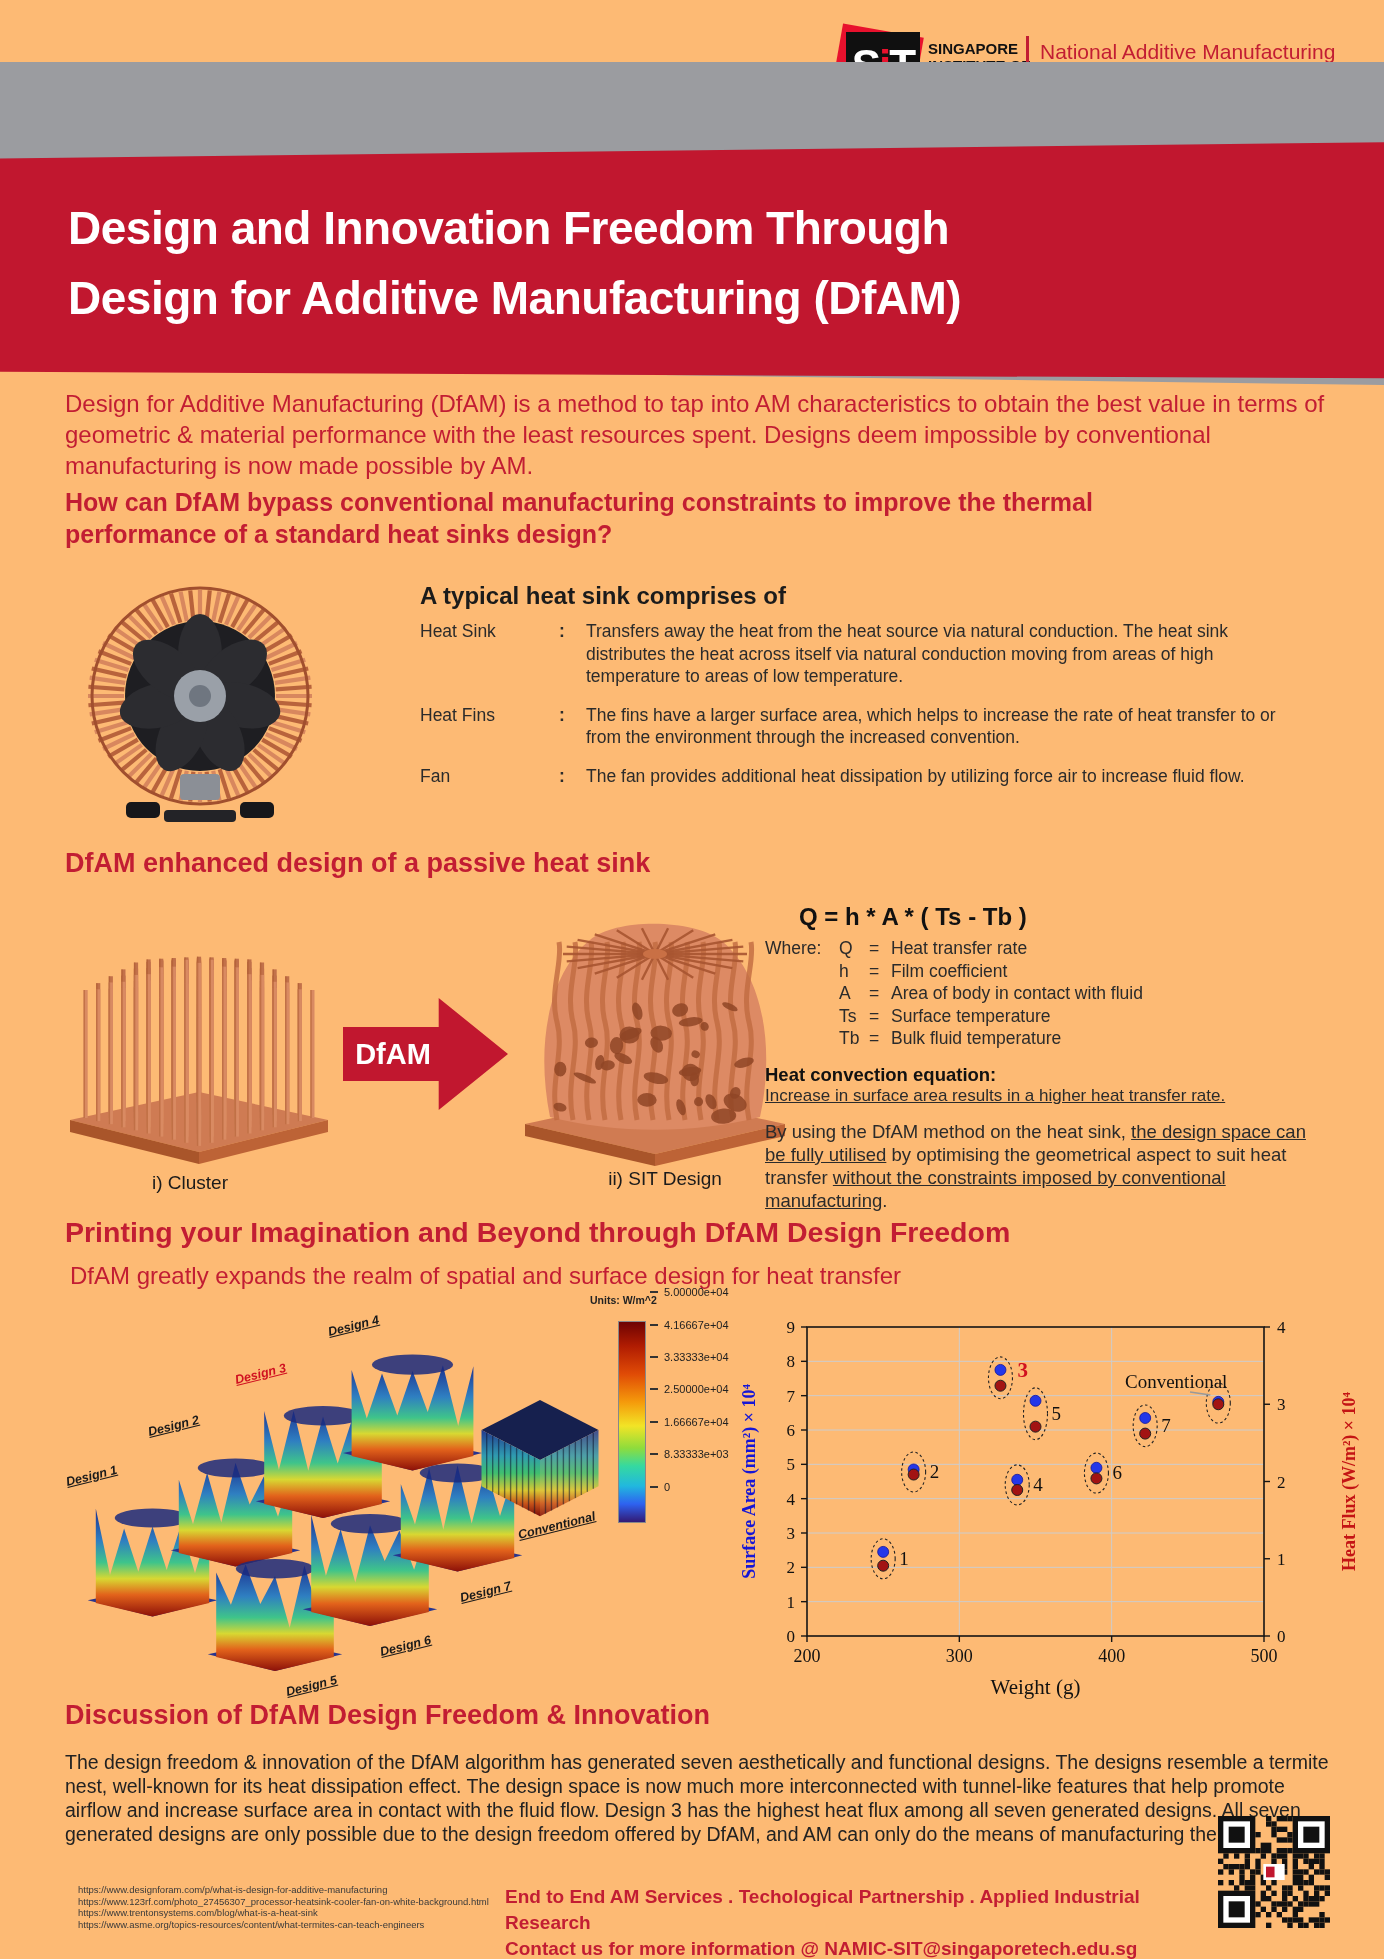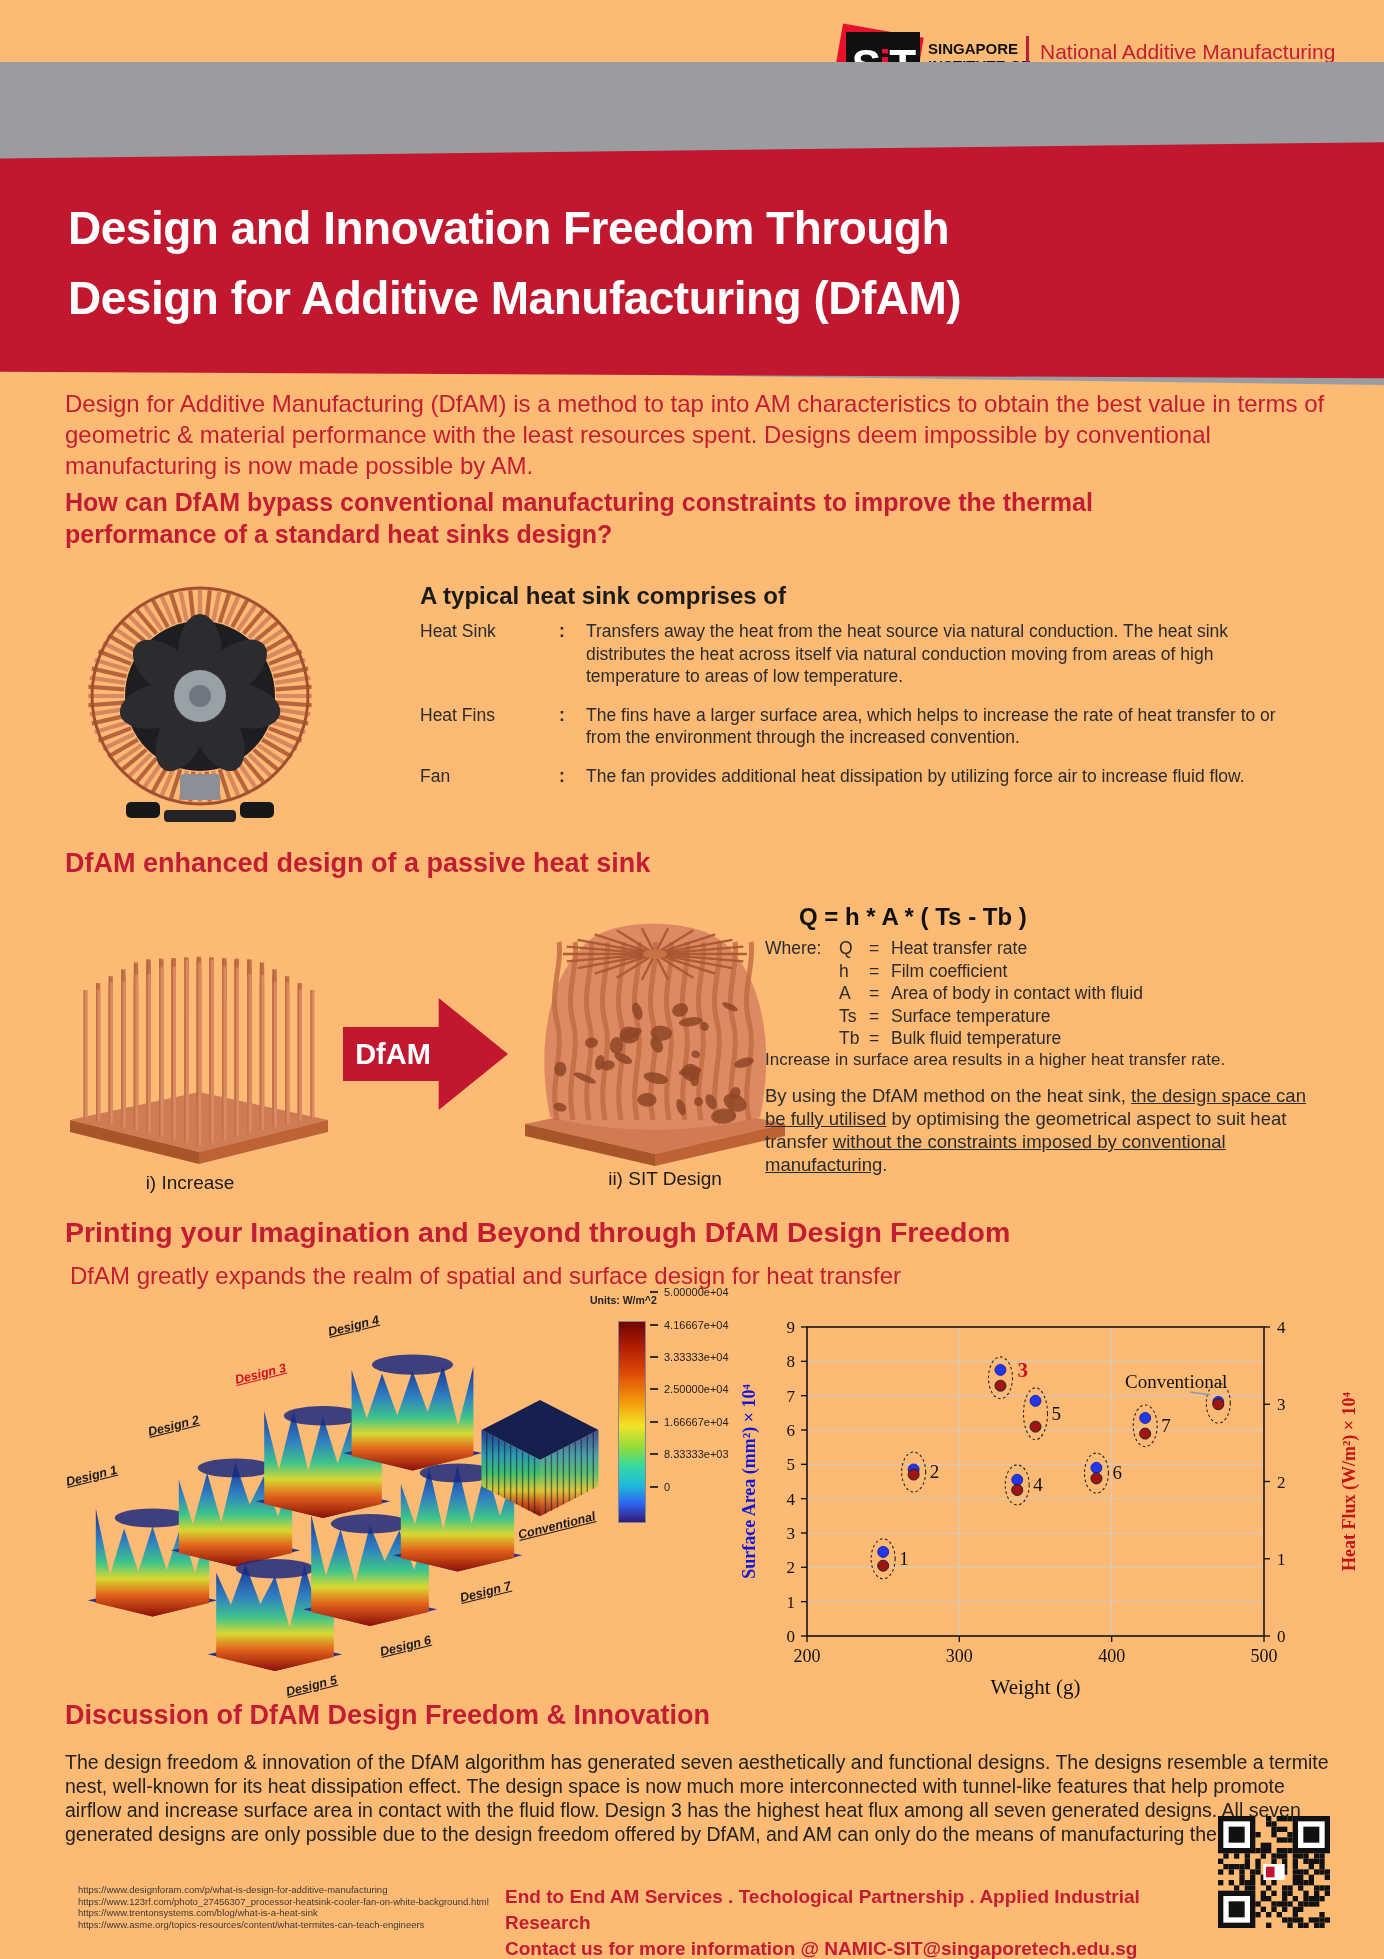--- a/index.html
+++ b/index.html
@@ -40,21 +40,21 @@
       clip-path:polygon(0 26%,58% 26%,58% 0,100% 50%,58% 100%,58% 74%,0 74%);}
   .dfam-arrow span{position:absolute;left:10px;top:50%;transform:translateY(-50%);width:80px;text-align:center;color:#fff;font-size:29px;font-weight:bold;}
 
   .eqblock{position:absolute;left:765px;top:903px;width:600px;color:#2b2b2b;}
   .eq-title{font-size:24px;font-weight:bold;color:#111;margin-left:34px;margin-bottom:6px;}
   .defs .drow{display:flex;font-size:17.5px;line-height:22.5px;}
   .defs .indent{width:74px;flex:none;}
   .defs .sym{width:30px;flex:none;}
   .defs .eqs{width:22px;flex:none;}
   .conv-head{font-size:18.5px;font-weight:bold;color:#111;margin-top:14px;}
-  .conv-text{font-size:17px;}
+  .conv-text{font-size:17px;text-decoration:underline;}
   .dfam-para{margin-top:14px;font-size:18.5px;line-height:23px;width:560px;}
   .dfam-para .ul{text-decoration:underline;}
 
   .units-label{position:absolute;left:590px;top:1294px;font-size:10.5px;font-weight:bold;color:#222;}
   .colorbar{position:absolute;left:618px;top:1321px;width:26px;height:200px;border:1px solid #888;
      background:linear-gradient(to bottom,#6e0302 0%,#b01c02 12%,#e04b06 26%,#f59a0b 40%,#f2e426 52%,#8fdc3c 63%,#35d9a0 72%,#21b8de 82%,#2e62f0 91%,#331a74 100%);}
   .cb-labels{position:absolute;left:650px;top:1276px;width:110px;}
   .cb-row{display:flex;align-items:center;height:32.4px;font-size:11px;color:#222;}
   .cb-dash{width:8px;height:2px;background:#333;margin-right:6px;}
 
@@ -421,21 +421,21 @@
         <rect x="113.7" y="108.14444444444445" width="4.2" height="135.55555555555554" fill="#d98a62"></rect>
         <rect x="113.7" y="108.14444444444445" width="1.4" height="135.55555555555554" fill="#a9552a" opacity="0.5"></rect>
         <rect x="151.5" y="115.02222222222224" width="4.2" height="131.77777777777777" fill="#d98a62"></rect>
         <rect x="151.5" y="115.02222222222224" width="1.4" height="131.77777777777777" fill="#a9552a" opacity="0.5"></rect>
         <rect x="126.30000000000001" y="115.02222222222224" width="4.2" height="131.77777777777777" fill="#d98a62"></rect>
         <rect x="126.30000000000001" y="115.02222222222224" width="1.4" height="131.77777777777777" fill="#a9552a" opacity="0.5"></rect>
         <rect x="138.9" y="121.9" width="4.2" height="128" fill="#d98a62"></rect>
         <rect x="138.9" y="121.9" width="1.4" height="128" fill="#a9552a" opacity="0.5"></rect>
       </g>
   </svg>
-  <div class="img-label" style="left:110px;top:1172px;width:160px;">i) Increase</div>
+  <div class="img-label" style="left:110px;top:1172px;width:160px;">i) Cluster</div>
 
   <div class="dfam-arrow">
     <span>DfAM</span>
   </div>
 
   <svg class="abs" style="left:505px;top:892px;" width="300" height="282" viewBox="0 0 300 282">
     <polygon points="20,232 150,204 280,232 150,262" fill="#d07b52"></polygon>
     <polygon points="20,232 150,262 150,274 20,244" fill="#a9552a"></polygon>
     <polygon points="150,262 280,232 280,244 150,274" fill="#bd6336"></polygon>
     <path d="M45,225 C30,150 45,80 85,48 C110,26 190,26 218,50 C258,84 270,155 255,225 C190,242 110,242 45,225 Z" fill="#dd8a64"></path>
@@ -541,20 +541,21 @@
           <div class="eqs">=</div>
           <div>Surface temperature</div>
         </div>
         <div class="drow">
           <div class="indent"></div>
           <div class="sym">Tb</div>
           <div class="eqs">=</div>
           <div>Bulk fluid temperature</div>
         </div>
       </div>
+    <div class="conv-head">Heat convection equation:</div>
     <div class="conv-text">Increase in surface area results in a higher heat transfer rate.</div>
     <div class="dfam-para" id="dfam-para"><span>By using the DfAM method on the heat sink, </span><span class="ul">the design space can be fully utilised</span><span> by optimising the geometrical aspect to suit heat transfer </span><span class="ul">without the constraints imposed by conventional manufacturing</span><span>.</span></div>
   </div>
 
   <div class="sec-head" style="left:65px;top:1216px;font-size:28.5px;">Printing your Imagination and Beyond through DfAM Design Freedom</div>
   <div class="abs" style="left:70px;top:1262px;font-size:24px;color:#C21D33;">DfAM greatly expands the realm of spatial and surface design for heat transfer</div>
 
   <div class="units-label">Units: W/m^2</div>
   <div class="colorbar"></div>
   <div class="cb-labels" id="cb-labels">

